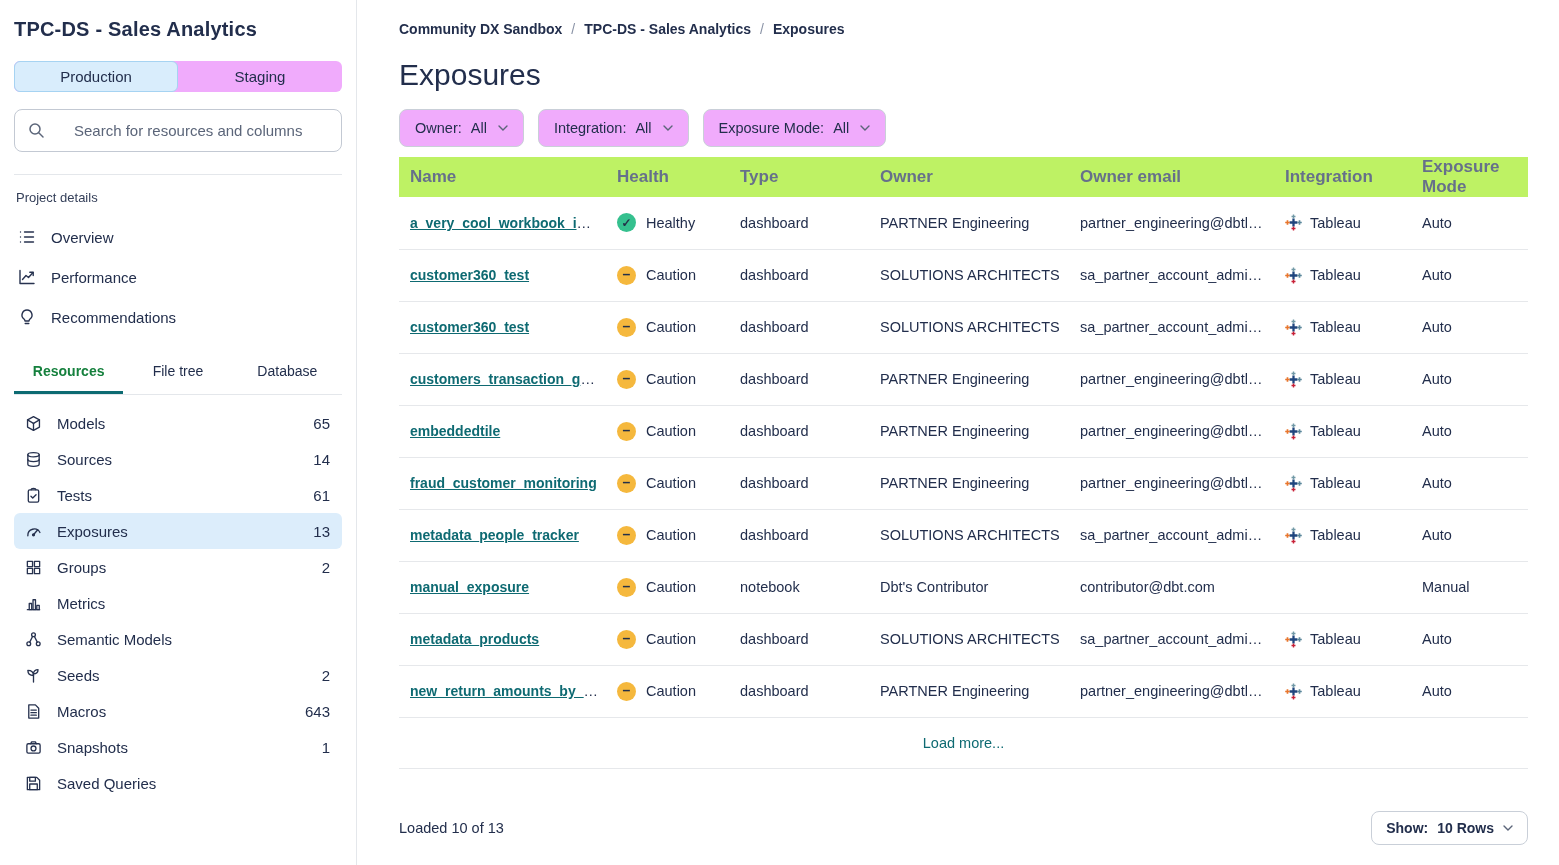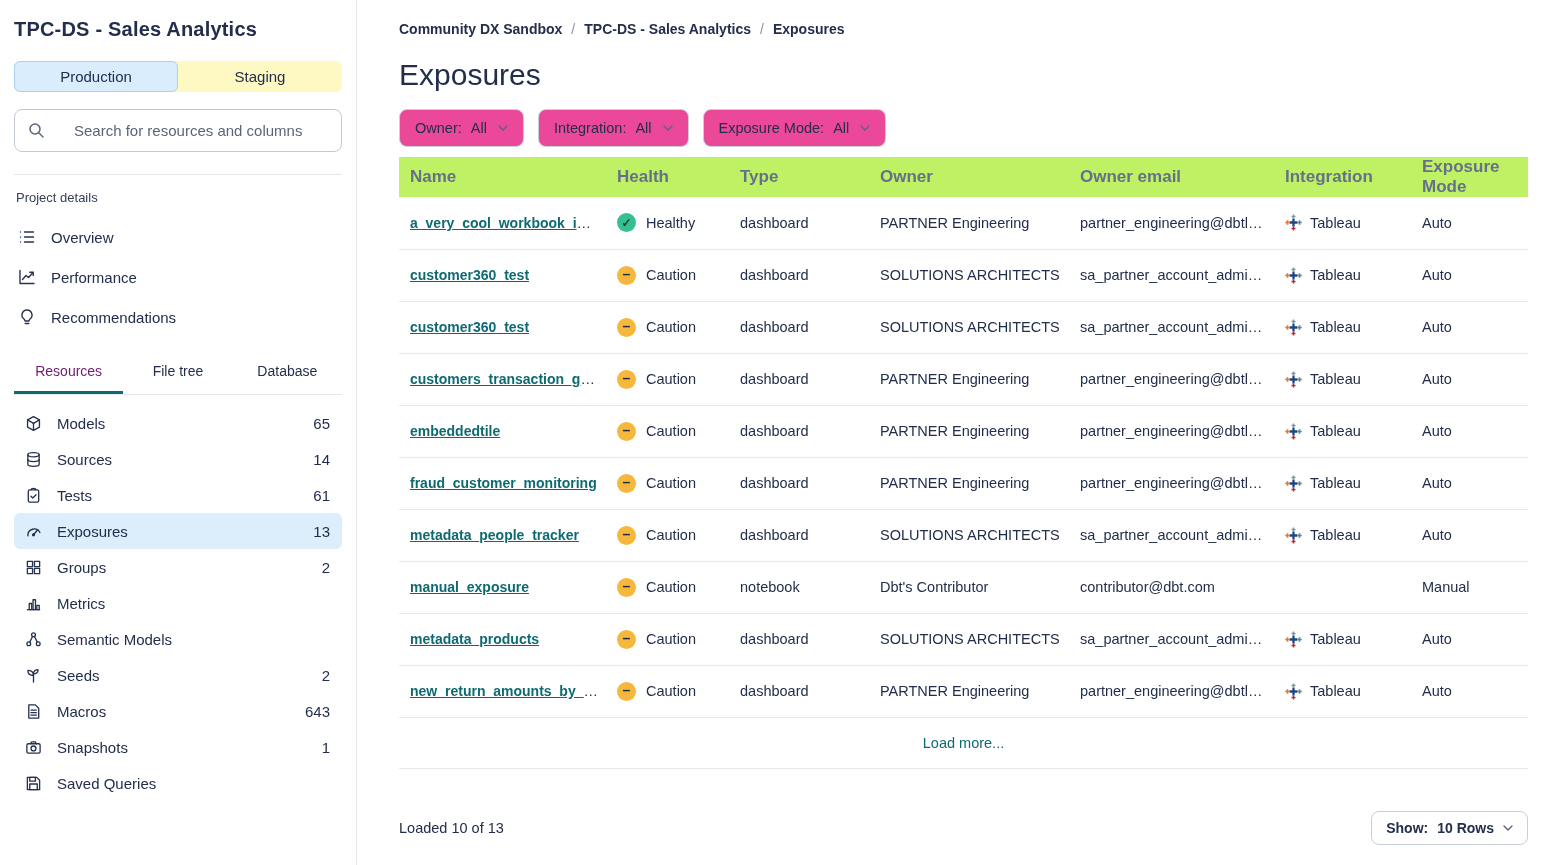--- a/index.html
+++ b/index.html
@@ -7,46 +7,46 @@
   body {
     width:1559px; height:865px; overflow:hidden;
     font-family:"Liberation Sans", sans-serif;
     color:#222e4c; background:#ffffff; display:flex;
   }
   svg { display:block; }
 
   
   .sidebar { width:357px; min-width:357px; border-right:1px solid #e4e7eb; padding:12px 14px 0 14px; }
   .sidebar-title { font-size:20px; font-weight:700; margin:6px 0 20px 0; letter-spacing:.2px; }
-  .env-toggle { display:flex; background:#fef9c3; border-radius:6px; height:31px; margin-bottom:17px; }
+  .env-toggle { display:flex; background:#f0abfc; border-radius:6px; height:31px; margin-bottom:17px; }
   .env-btn { flex:1; display:flex; align-items:center; justify-content:center; font-size:15px; border-radius:6px; border:1px solid transparent; cursor:pointer; }
   .env-btn.active { background:#d9edfc; border-color:#a6d3f2; }
   .search-box { display:flex; align-items:center; gap:27px; border:1px solid #c3c9d3; border-radius:8px; height:43px; padding:0 13px; margin-bottom:22px; }
   .search-box input { border:none; outline:none; flex:1; font-size:15px; font-family:inherit; color:#222e4c; background:transparent; }
   .search-box input::placeholder { color:#5b6579; }
   .side-divider { border:none; border-top:1px solid #e4e7eb; margin:0 0 15px 0; }
   .section-label { font-size:13px; color:#333e58; margin:4px 0 12px 2px; }
   .nav-item { display:flex; align-items:center; gap:15px; padding:11px 4px; font-size:15px; cursor:pointer; }
   .tabs { display:flex; border-bottom:1px solid #e4e7eb; margin-top:16px; }
   .tab { flex:1; text-align:center; font-size:14px; padding:10px 0 12px 0; color:#222e4c; border-bottom:3px solid transparent; cursor:pointer; }
-  .tab.active { color:#701a75; font-weight:400; border-bottom-color:#0d6b72; }
+  .tab.active { color:#15803d; font-weight:700; border-bottom-color:#0d6b72; }
   .res-list { padding-top:10px; }
   .res-item { display:flex; align-items:center; height:36px; padding:0 10px; font-size:15px; border-radius:6px; cursor:pointer; }
   .res-item .ric { width:18px; margin-right:15px; display:flex; justify-content:center; }
   .res-item .count { margin-left:auto; padding-right:2px; }
   .res-item.active { background:#dcedfb; }
 
   
   .main { flex:1; padding:10px 31px 0 42px; display:flex; flex-direction:column; }
   .breadcrumb { display:flex; align-items:center; gap:9px; font-size:14px; font-weight:700; margin-top:11px; }
   .breadcrumb .sep { color:#8a93a6; font-weight:400; }
   .breadcrumb .crumb { cursor:pointer; }
   .page-title { font-size:30px; font-weight:400; margin:21px 0 0 0; }
   .filters { display:flex; gap:14px; margin:17px 0 10px 0; }
-  .pill { display:flex; align-items:center; gap:9px; border:1px solid #c9cfd8; border-radius:8px; height:38px; padding:0 15px; font-size:14.5px; background:#ec4899; cursor:pointer; }
+  .pill { display:flex; align-items:center; gap:9px; border:1px solid #c9cfd8; border-radius:8px; height:38px; padding:0 15px; font-size:14.5px; background:#f0abfc; cursor:pointer; }
   .pill .chev { margin-left:2px; }
 
   table.exp { width:100%; border-collapse:collapse; table-layout:fixed; }
   table.exp col.c-name{width:207px} table.exp col.c-health{width:123px} table.exp col.c-type{width:140px}
   table.exp col.c-owner{width:200px} table.exp col.c-email{width:205px} table.exp col.c-integ{width:137px}
   thead th { background:#bef264; font-size:17px; font-weight:700; color:#66708a; text-align:left; height:30px; padding:0 6px 0 11px; }
   tbody td { border-top:1px solid #e6e8eb; height:52px; font-size:14.5px; padding:0 8px 0 11px; white-space:nowrap; overflow:hidden; text-overflow:ellipsis; }
   tbody tr:first-child td { border-top:none; }
   .name-link { color:#0e6a72; font-weight:700; font-size:14px; text-decoration:underline; cursor:pointer; }
   .health-wrap { display:flex; align-items:center; gap:10px; }

